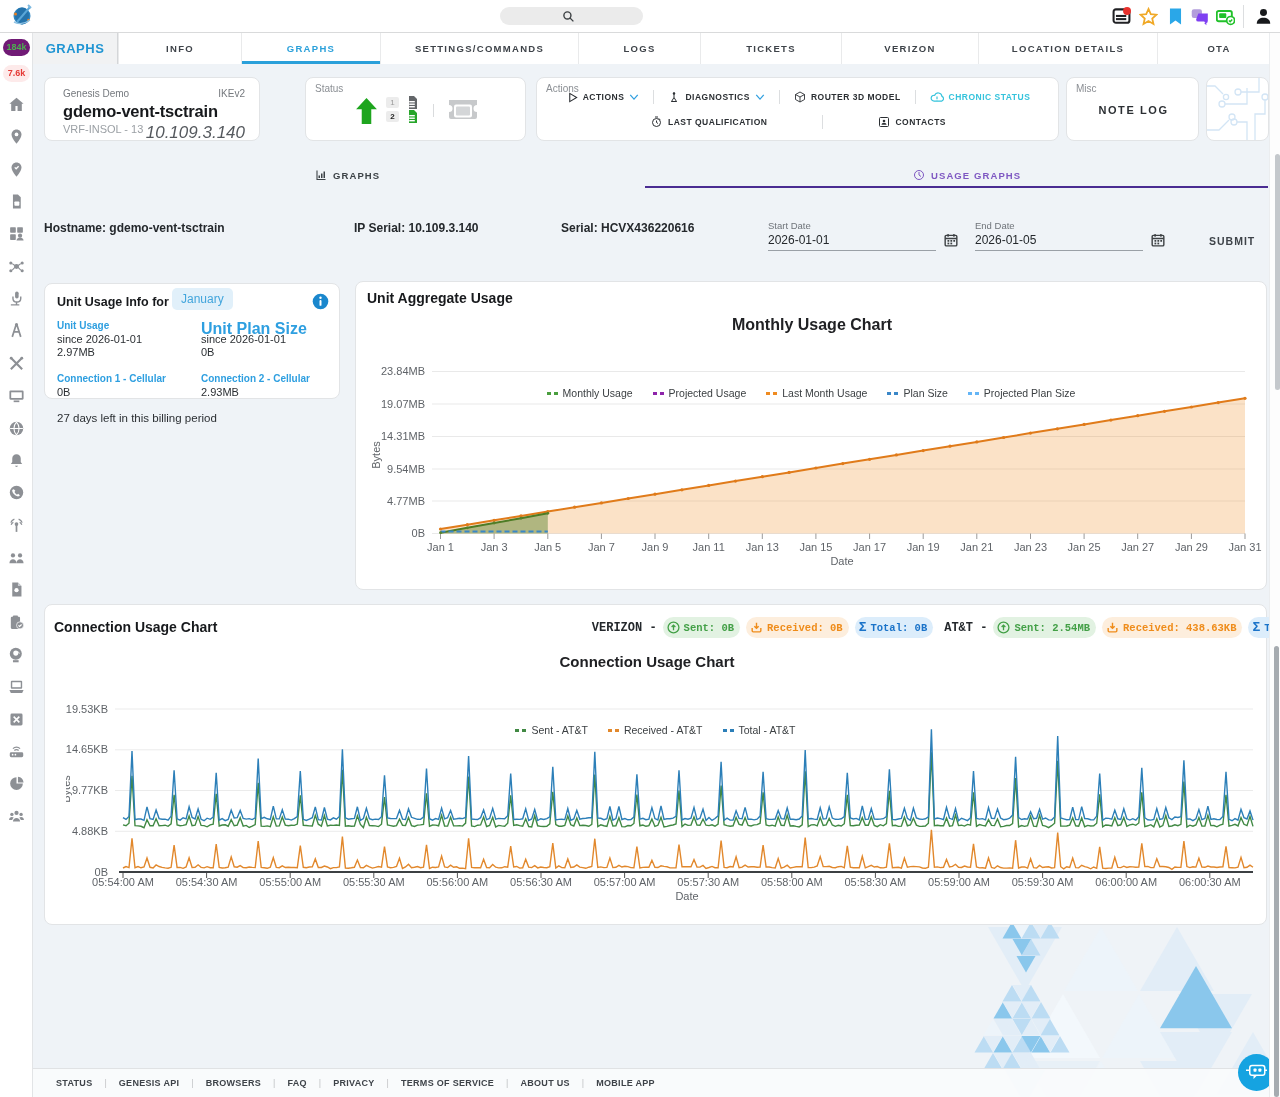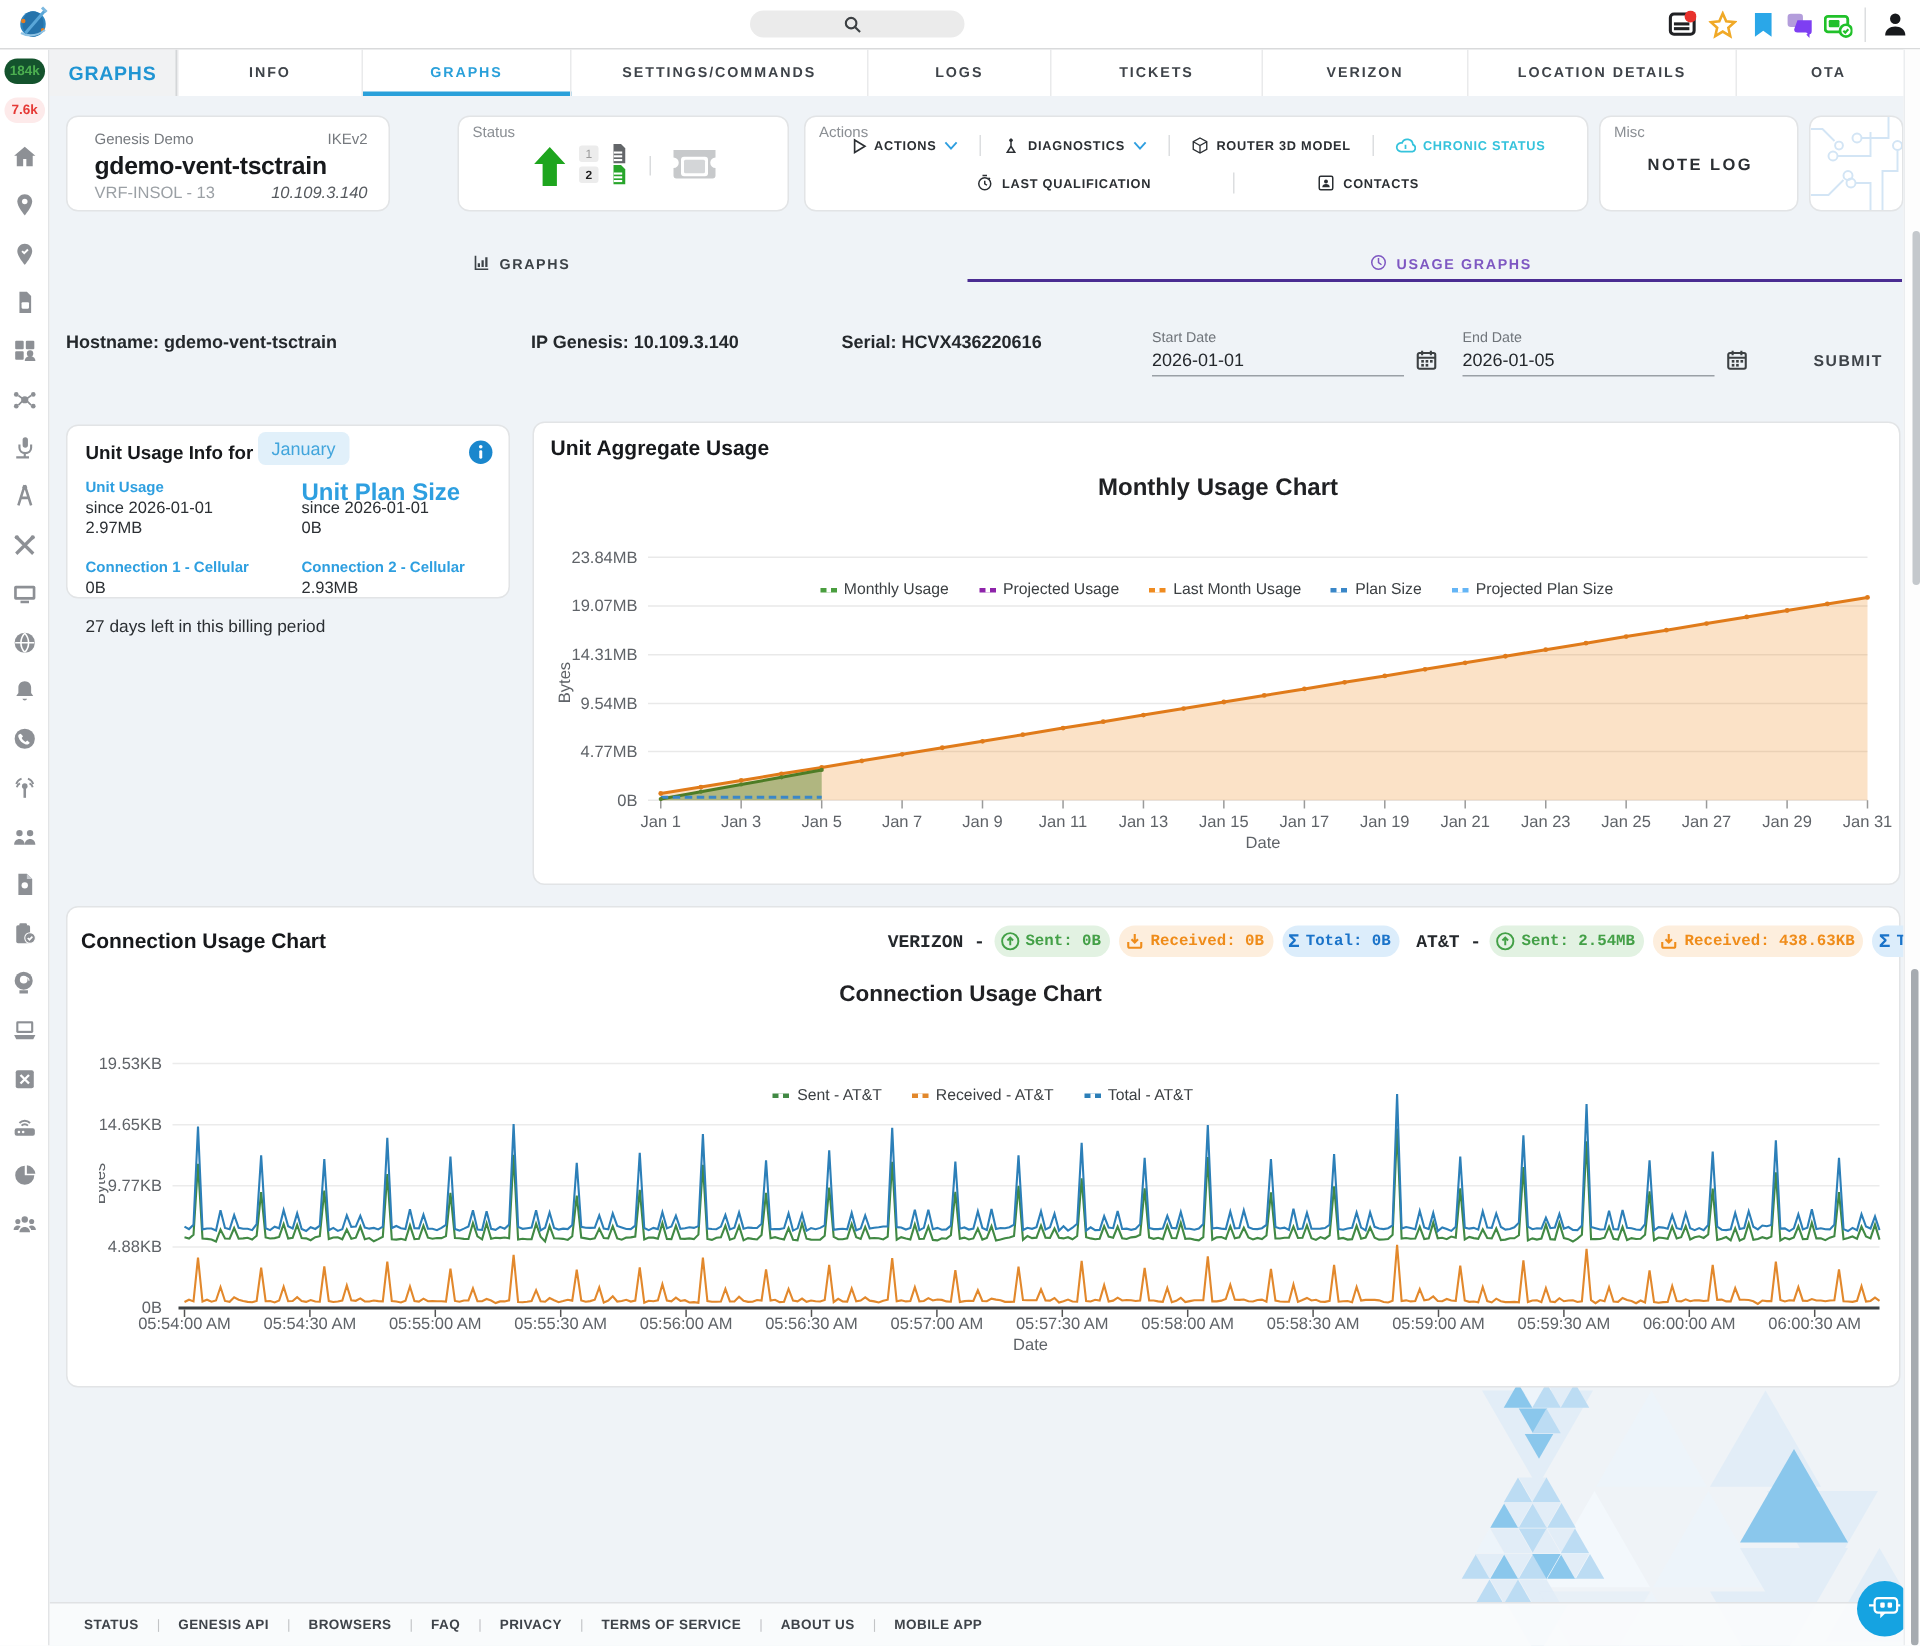--- a/index.html
+++ b/index.html
@@ -109,21 +109,21 @@
     <div class="tab" style="left:808px;width:137px;">VERIZON</div>
     <div class="tab" style="left:945px;width:179px;">LOCATION DETAILS</div>
     <div class="tab" style="left:1124px;width:123px;">OTA</div>
   </div>
 
   <div class="card" style="left:11px;top:44px;width:216px;height:64px;text-decoration:underline;">
     <div style="position:absolute;left:18px;top:10px;font-size:10px;color:#75797e;">Genesis Demo</div>
     <div style="position:absolute;right:14px;top:10px;font-size:10px;color:#75797e;">IKEv2</div>
     <div style="position:absolute;left:18px;top:24px;font-size:16.5px;font-weight:bold;letter-spacing:-0.2px;color:#17191c;">gdemo-vent-tsctrain</div>
     <div style="position:absolute;left:18px;top:45px;font-size:11px;color:#9ba0a5;">VRF-INSOL - 13</div>
-    <div style="position:absolute;right:14px;top:45px;font-size:11px;font-style:italic;color:#55595e;">10.109.3.140</div>
+    <div style="position:absolute;right:14px;top:45px;font-size:17px;font-style:italic;color:#55595e;">10.109.3.140</div>
   </div>
 
   <div class="card" style="left:272px;top:44px;width:221px;height:64px;">
     <div class="clabel">Status</div>
     <svg class="abs" style="left:50px;top:20px;" width="21" height="26" viewBox="0 0 24 30">
           <path d="M12 0 L24 13 H17.5 V30 H6.5 V13 H0 Z" fill="#1ea51e"></path>
         </svg>
     <div class="abs" style="left:80px;top:19px;width:13px;height:11px;background:#ececec;border-radius:2px;font-size:8px;color:#9a9a9a;text-align:center;line-height:11px;">1</div>
     <div class="abs" style="left:80px;top:33px;width:13px;height:11px;background:#ececec;border-radius:2px;font-size:8px;font-weight:bold;color:#222;text-align:center;line-height:11px;">2</div>
     <svg class="abs" style="left:101px;top:18px;" width="10" height="13" viewBox="0 0 10 13">
@@ -215,21 +215,21 @@
           <rect x="12" y="9" width="3" height="9" fill="#3c4247"></rect>
           <rect x="17" y="5" width="3" height="13" fill="#3c4247"></rect>
         </svg>GRAPHS</div>
   <div class="subtab" style="left:880px;color:#7e57c2;"><svg style="vertical-align:-2px;margin-right:6px;" width="12" height="12" viewBox="0 0 24 24">
           <circle cx="12" cy="12" r="9" fill="none" stroke="#7e57c2" stroke-width="2"></circle>
           <path d="M12 6 v6 l4 3" fill="none" stroke="#7e57c2" stroke-width="2"></path>
         </svg>USAGE GRAPHS</div>
   <div class="abs" style="left:612px;top:153px;width:623px;height:2px;background:#4a2c92;"></div>
 
   <div class="hinfo" style="left:11px;top:188px;">Hostname: gdemo-vent-tsctrain</div>
-  <div class="hinfo" style="left:321px;top:188px;">IP Genesis: 10.109.3.140</div>
+  <div class="hinfo" style="left:321px;top:188px;">IP Serial: 10.109.3.140</div>
   <div class="hinfo" style="left:528px;top:188px;">Serial: HCVX436220616</div>
   <div class="dlabel" style="left:735px;top:187px;">Start Date</div>
   <div class="dval" style="left:735px;top:200px;width:168px;">2026-01-01</div>
   <svg class="abs" style="left:911px;top:200px;" width="14" height="14" viewBox="0 0 24 24">
         <rect x="2" y="4" width="20" height="18" rx="2" fill="none" stroke="#3c4043" stroke-width="2.4"></rect>
         <path d="M2 9.5 h20 M7 1.5 v5 M17 1.5 v5" stroke="#3c4043" stroke-width="2.4"></path>
         <rect x="6" y="12" width="3" height="3" fill="#3c4043"></rect>
         <rect x="11" y="12" width="3" height="3" fill="#3c4043"></rect>
         <rect x="16" y="12" width="3" height="3" fill="#3c4043"></rect>
         <rect x="6" y="16.5" width="3" height="3" fill="#3c4043"></rect>
@@ -489,21 +489,21 @@
         <path d="M16.3 17 l1.6 1.6 2.6-2.8" stroke="#21c12a" stroke-width="1.8" fill="none"></path>
       </svg>
   <div class="abs" style="left:1243px;top:5px;width:1px;height:23px;background:#dcdee0;"></div>
   <svg class="hico" style="left:1254px;" viewBox="0 0 24 24">
         <circle cx="12" cy="7" r="4.4" fill="#17191c"></circle>
         <path d="M3.5 21 c0-5 4-7.5 8.5-7.5 s8.5 2.5 8.5 7.5 z" fill="#17191c"></path>
       </svg>
  </div>
 
  <div id="side">
-  <div class="pill" style="top:6px;background:#14532d;color:#4caf50;">184k</div>
+  <div class="pill" style="top:6px;background:#701a75;color:#4caf50;">184k</div>
   <div class="pill" style="top:32px;background:#fdeaea;color:#e53935;">7.6k</div>
   <svg class="sbi" style="top:63px" viewBox="0 0 24 24">
         <path d="M12 2.5 L22 11 h-2.5 v10 h-6 v-7 h-3 v7 h-6 v-10 H2 Z" fill="#8d9095"></path>
       </svg>
       <svg class="sbi" style="top:95px" viewBox="0 0 24 24">
         <path d="M12 2 C8 2 5 5 5 9 c0 5 7 13 7 13 s7-8 7-13 c0-4-3-7-7-7 z" fill="#8d9095"></path>
         <circle cx="12" cy="9" r="2.6" fill="#fff"></circle>
       </svg>
       <svg class="sbi" style="top:128px" viewBox="0 0 24 24">
         <path d="M12 2 C8 2 5 5 5 9 c0 5 7 13 7 13 s7-8 7-13 c0-4-3-7-7-7 z" fill="#8d9095"></path>

